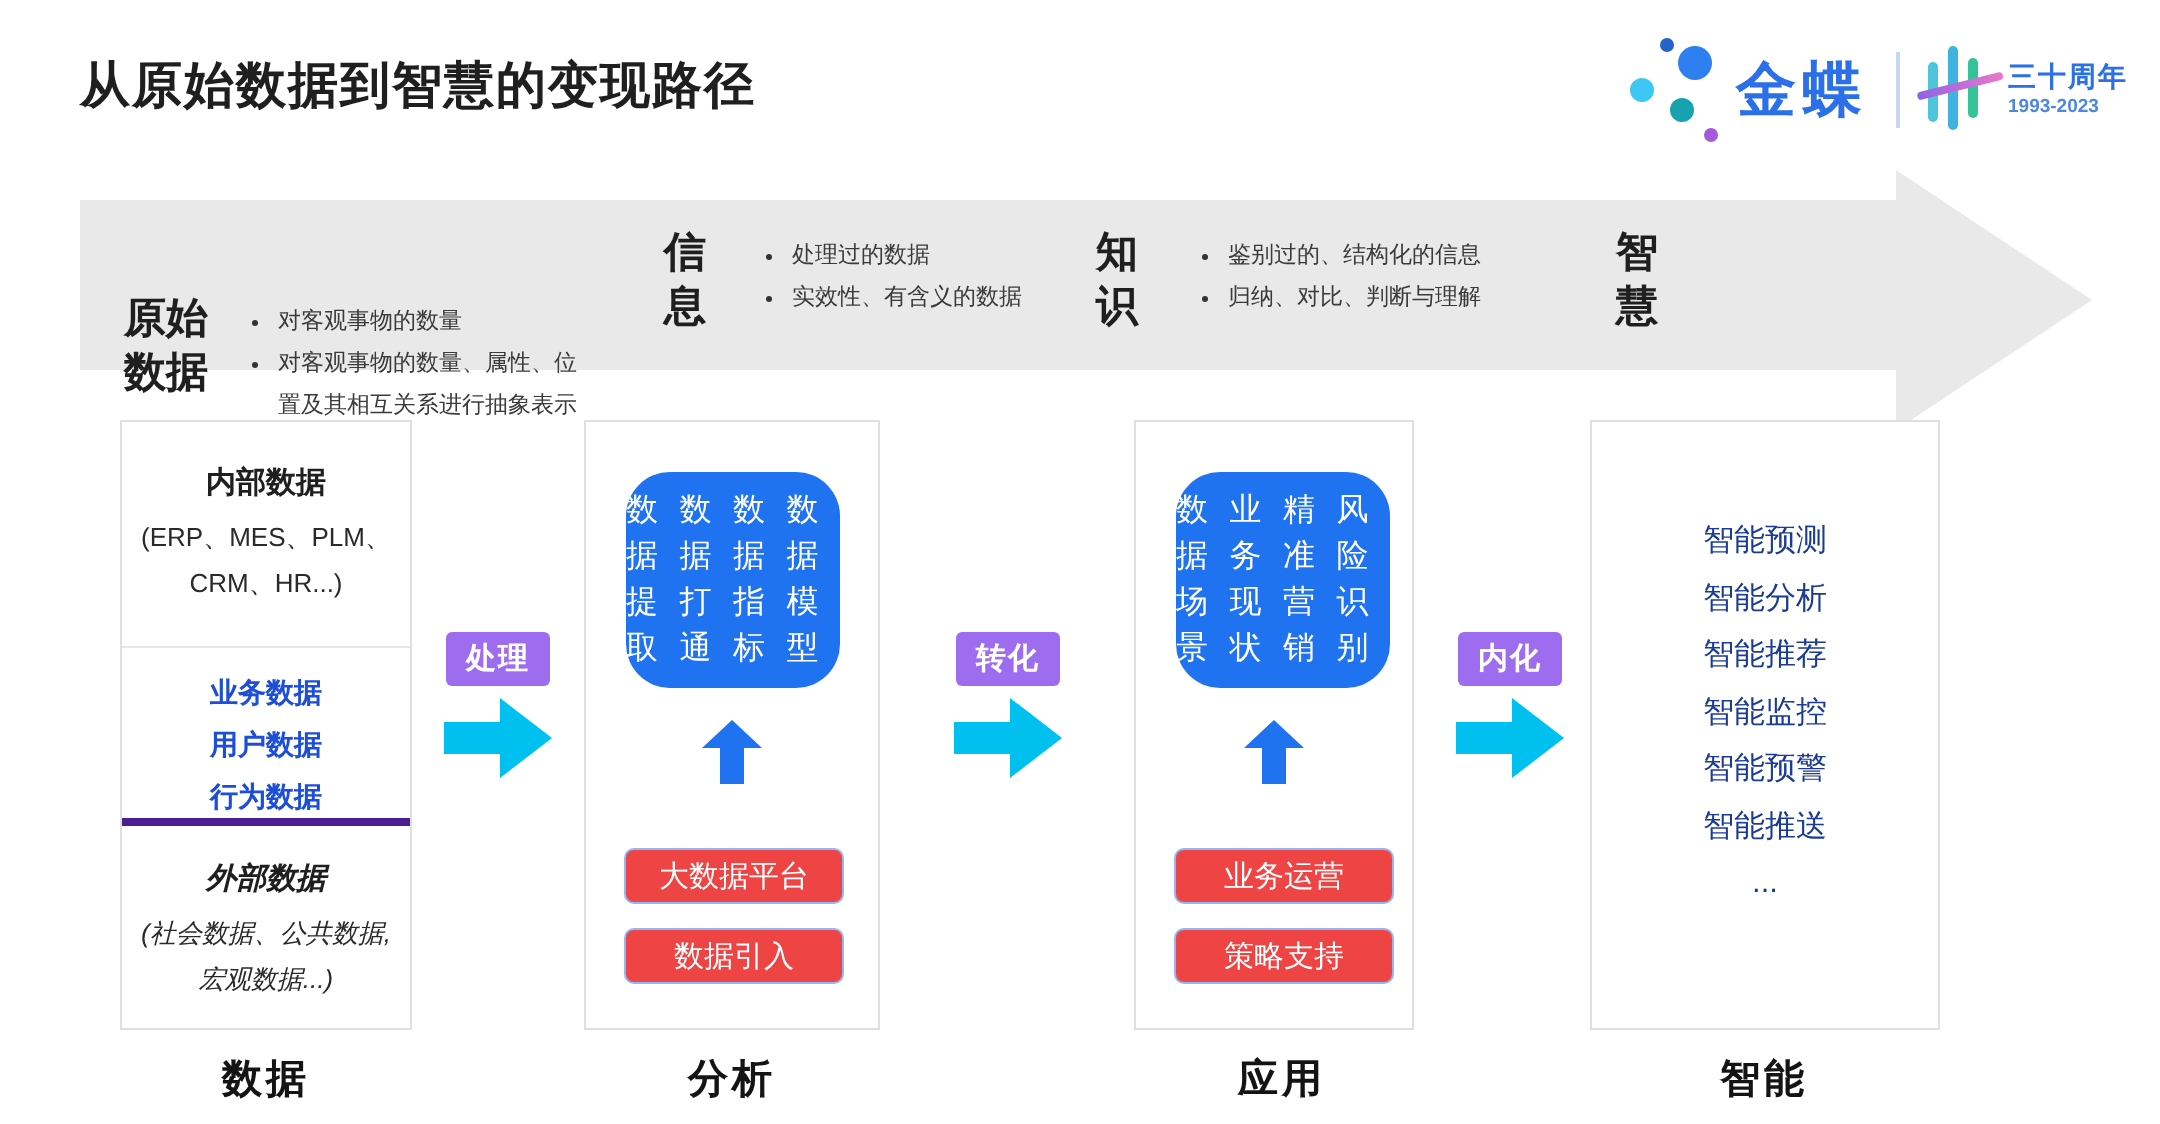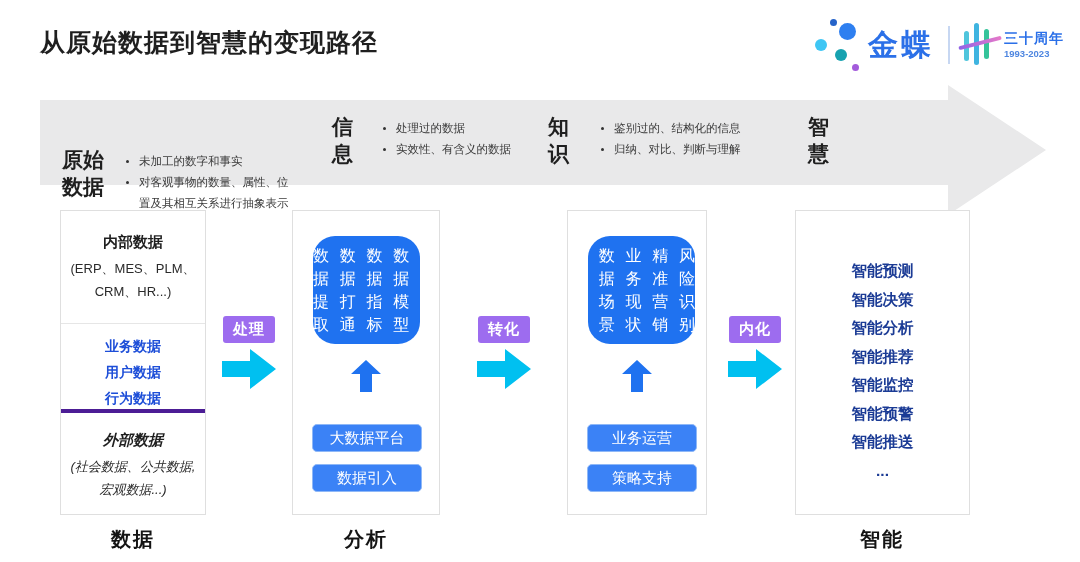--- a/index.html
+++ b/index.html
@@ -45,44 +45,44 @@
   .bullet-text { font-size:11.5px; color:#3a3a3a; }
   .st1 { left:22px;margin-top:33px; }  .st1 .stage-bullets { margin-left:22px; width:168px; }
   .st2 { left:292px; } .st2 .stage-bullets { margin-left:30px; width:170px; }
   .st3 { left:508px; } .st3 .stage-bullets { margin-left:32px; width:180px; }
   .st4 { left:768px; } .st4 .stage-bullets { margin-left:30px; width:160px; }
 
   
   .col { position:absolute; top:210px; height:305px; background:#fff; border:1px solid #dfdfdf; }
   .colbox1 { left:60px;  width:146px; }
   .colbox2 { left:292px; width:148px; }
-  .colbox3 { left:567px; width:140px;text-align:right; }
+  .colbox3 { left:567px; width:140px; }
   .colbox4 { left:795px; width:175px; }
 
   
   .sec { text-align:center; }
   .sec1 { height:112px; padding-top:18px; }
   .sec2 { height:86px; border-top:1px solid #e6e6e6; padding-top:9px; }
   .sec3 { border-top:4px solid #4c1d95; padding-top:14px;font-style:italic; }
   .sec-title { font-size:15px; font-weight:800; color:#1f1f1f; line-height:26px; }
   .sec-sub { font-size:13px; color:#2a2a2a; line-height:23px; padding:2px 6px 0 6px; }
   .mid-item { font-size:14px; font-weight:700; color:#1d4ed8; line-height:26px; }
 
   
   .core-box { position:absolute; left:20px; top:25px; width:107px; height:108px; background:#1f72f0; border-radius:22px;
               display:flex; flex-direction:row; justify-content:center; align-items:center; }
   .core-line { color:#ffffff; font-size:16px; line-height:23px; }
   .up-arrow { position:absolute; left:50%; transform:translateX(-50%); top:149px; width:30px; height:32px; }
-  .btn { position:absolute; left:19px; width:110px; height:28px; background:#3b82f6; border:1px solid #8fb8f7; border-radius:5px;
+  .btn { position:absolute; left:19px; width:110px; height:28px; background:#ef4444; border:1px solid #8fb8f7; border-radius:5px;
          color:#ffffff; font-size:15px; display:flex; align-items:center; justify-content:center; }
   .btn-a { top:213px; } .btn-b { top:253px; }
 
   
   .col4-list { padding-top:46px; text-align:center; }
-  .col4-item { font-size:15.5px; font-weight:700; color:#1b3b95; line-height:28.5px; }
+  .col4-item { font-size:15.5px; font-weight:400; color:#1b3b95; line-height:28.5px; }
 
   
   .flow { position:absolute; top:316px; width:56px; text-align:center; }
   .fl1 { left:221px; } .fl2 { left:476px; } .fl3 { left:727px; }
   .flow-badge { display:inline-block; background:#9d6cef; color:#ffffff; font-size:15px; font-weight:700;
                 padding:4px 10px; border-radius:3px; letter-spacing:1px; }
   .flow-arrow { margin-top:6px; width:54px; height:40px; }
 
   
   .footer-label { position:absolute; top:526px; width:90px; text-align:center; font-size:20px; font-weight:800; color:#141414; letter-spacing:2px; }
@@ -121,21 +121,21 @@
 
   <div class="banner">
     <div class="banner-body"></div>
     <div class="banner-head"></div>
 
     <div class="stage st1">
       <div class="stage-name"><span>原始</span><br><span>数据</span></div>
       <div class="stage-bullets">
         <div class="bullet-row">
             <span class="bullet-dot"></span>
-            <span class="bullet-text">未加工的数字和事实</span>
+            <span class="bullet-text">对客观事物的数量</span>
           </div>
         <div class="bullet-row">
             <span class="bullet-dot"></span>
             <span class="bullet-text">对客观事物的数量、属性、位置及其相互关系进行抽象表示</span>
           </div>
       </div>
     </div>
 
     <div class="stage st2">
       <div class="stage-name"><span>信</span><br><span>息</span></div>
@@ -231,27 +231,27 @@
   <div class="flow fl3">
     <span class="flow-badge">内化</span>
     <svg class="flow-arrow" viewBox="0 0 54 40">
       <polygon points="0,12 28,12 28,0 54,20 28,40 28,28 0,28" fill="#00c0f0"></polygon>
     </svg>
   </div>
 
   <div class="col colbox4">
     <div class="col4-list">
       <div class="col4-item">智能预测</div>
-      <div class="col4-item">智能决策</div>
       <div class="col4-item">智能分析</div>
       <div class="col4-item">智能推荐</div>
       <div class="col4-item">智能监控</div>
       <div class="col4-item">智能预警</div>
       <div class="col4-item">智能推送</div>
       <div class="col4-item">...</div>
     </div>
   </div>
 
   <div class="footer-label fo1">数据</div>
   <div class="footer-label fo2">分析</div>
+  <div class="footer-label fo3">应用</div>
   <div class="footer-label fo4">智能</div>
 
 </div>
 
 </body></html>

